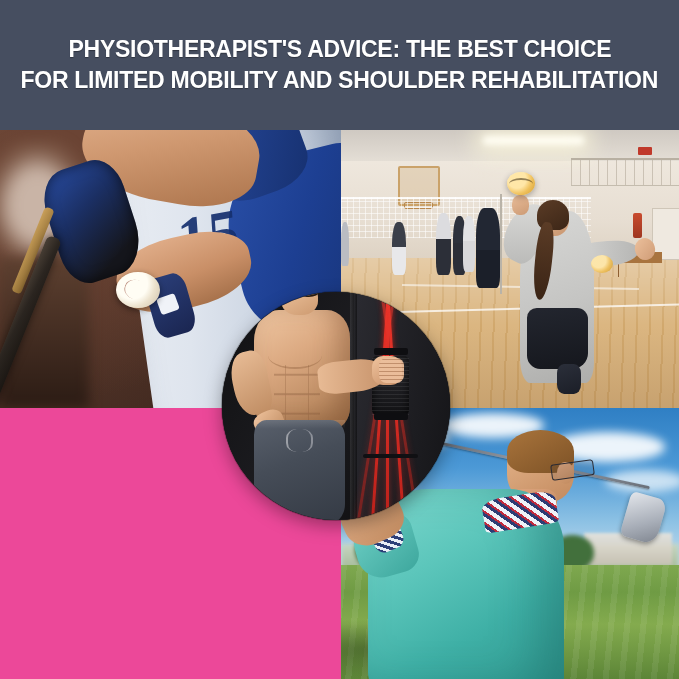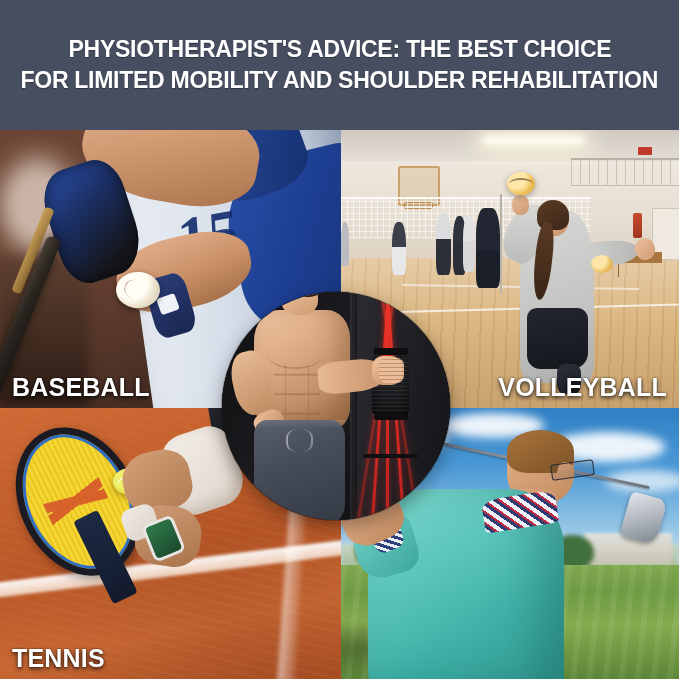--- a/index.html
+++ b/index.html
@@ -410,21 +410,20 @@
         <div class="bb-arm"></div>
         <div class="bb-forearm"></div>
         <div class="bb-wrist"></div>
         <div class="bb-glove"></div>
         <div class="bb-bat">
             <b></b>
             <i></i>
           </div>
         <div class="bb-ball"></div>
       </div>
-      <div class="label left">BASEBALL</div>
     </div>
 
     <div class="cell tr">
       <div class="scene">
         <div class="vb-bg"></div>
         <div class="vb-wall"></div>
         <div class="vb-ceiling"></div>
         <div class="vb-light"></div>
         <div class="vb-floor"></div>
         <div class="vb-floorsheen"></div>
@@ -450,43 +449,22 @@
         <div class="vb-shorts"></div>
         <div class="vb-knee"></div>
         <div class="vb-armU"></div>
         <div class="vb-handU"></div>
         <div class="vb-head"></div>
         <div class="vb-hair"></div>
         <div class="vb-pony"></div>
         <div class="vb-ballmain"></div>
         <div class="vb-ball2"></div>
       </div>
-      <div class="label right">VOLLEYBALL</div>
     </div>
 
-    <div class="cell bl">
-      <div class="scene">
-        <div class="tn-bg"></div>
-        <div class="tn-tex"></div>
-        <div class="tn-lineW"></div>
-        <div class="tn-lineW2"></div>
-        <div class="tn-short"></div>
-        <div class="tn-shirt"></div>
-        <div class="tn-armtop"></div>
-        <div class="tn-wrap"></div>
-        <div class="tn-racket"></div>
-        <div class="tn-handle"></div>
-        <div class="tn-ball"></div>
-        <div class="tn-hand1"></div>
-        <div class="tn-hand2"></div>
-        <div class="tn-wrap2"></div>
-        <div class="tn-grip"></div>
-      </div>
-      <div class="label left">TENNIS</div>
-    </div>
 
     <div class="cell br">
       <div class="scene">
         <div class="gf-sky"></div>
         <div class="gf-cloud c1"></div>
         <div class="gf-cloud c2"></div>
         <div class="gf-cloud c3"></div>
         <div class="gf-cloud c4"></div>
         <div class="gf-cloud c5"></div>
         <div class="gf-far"></div>

